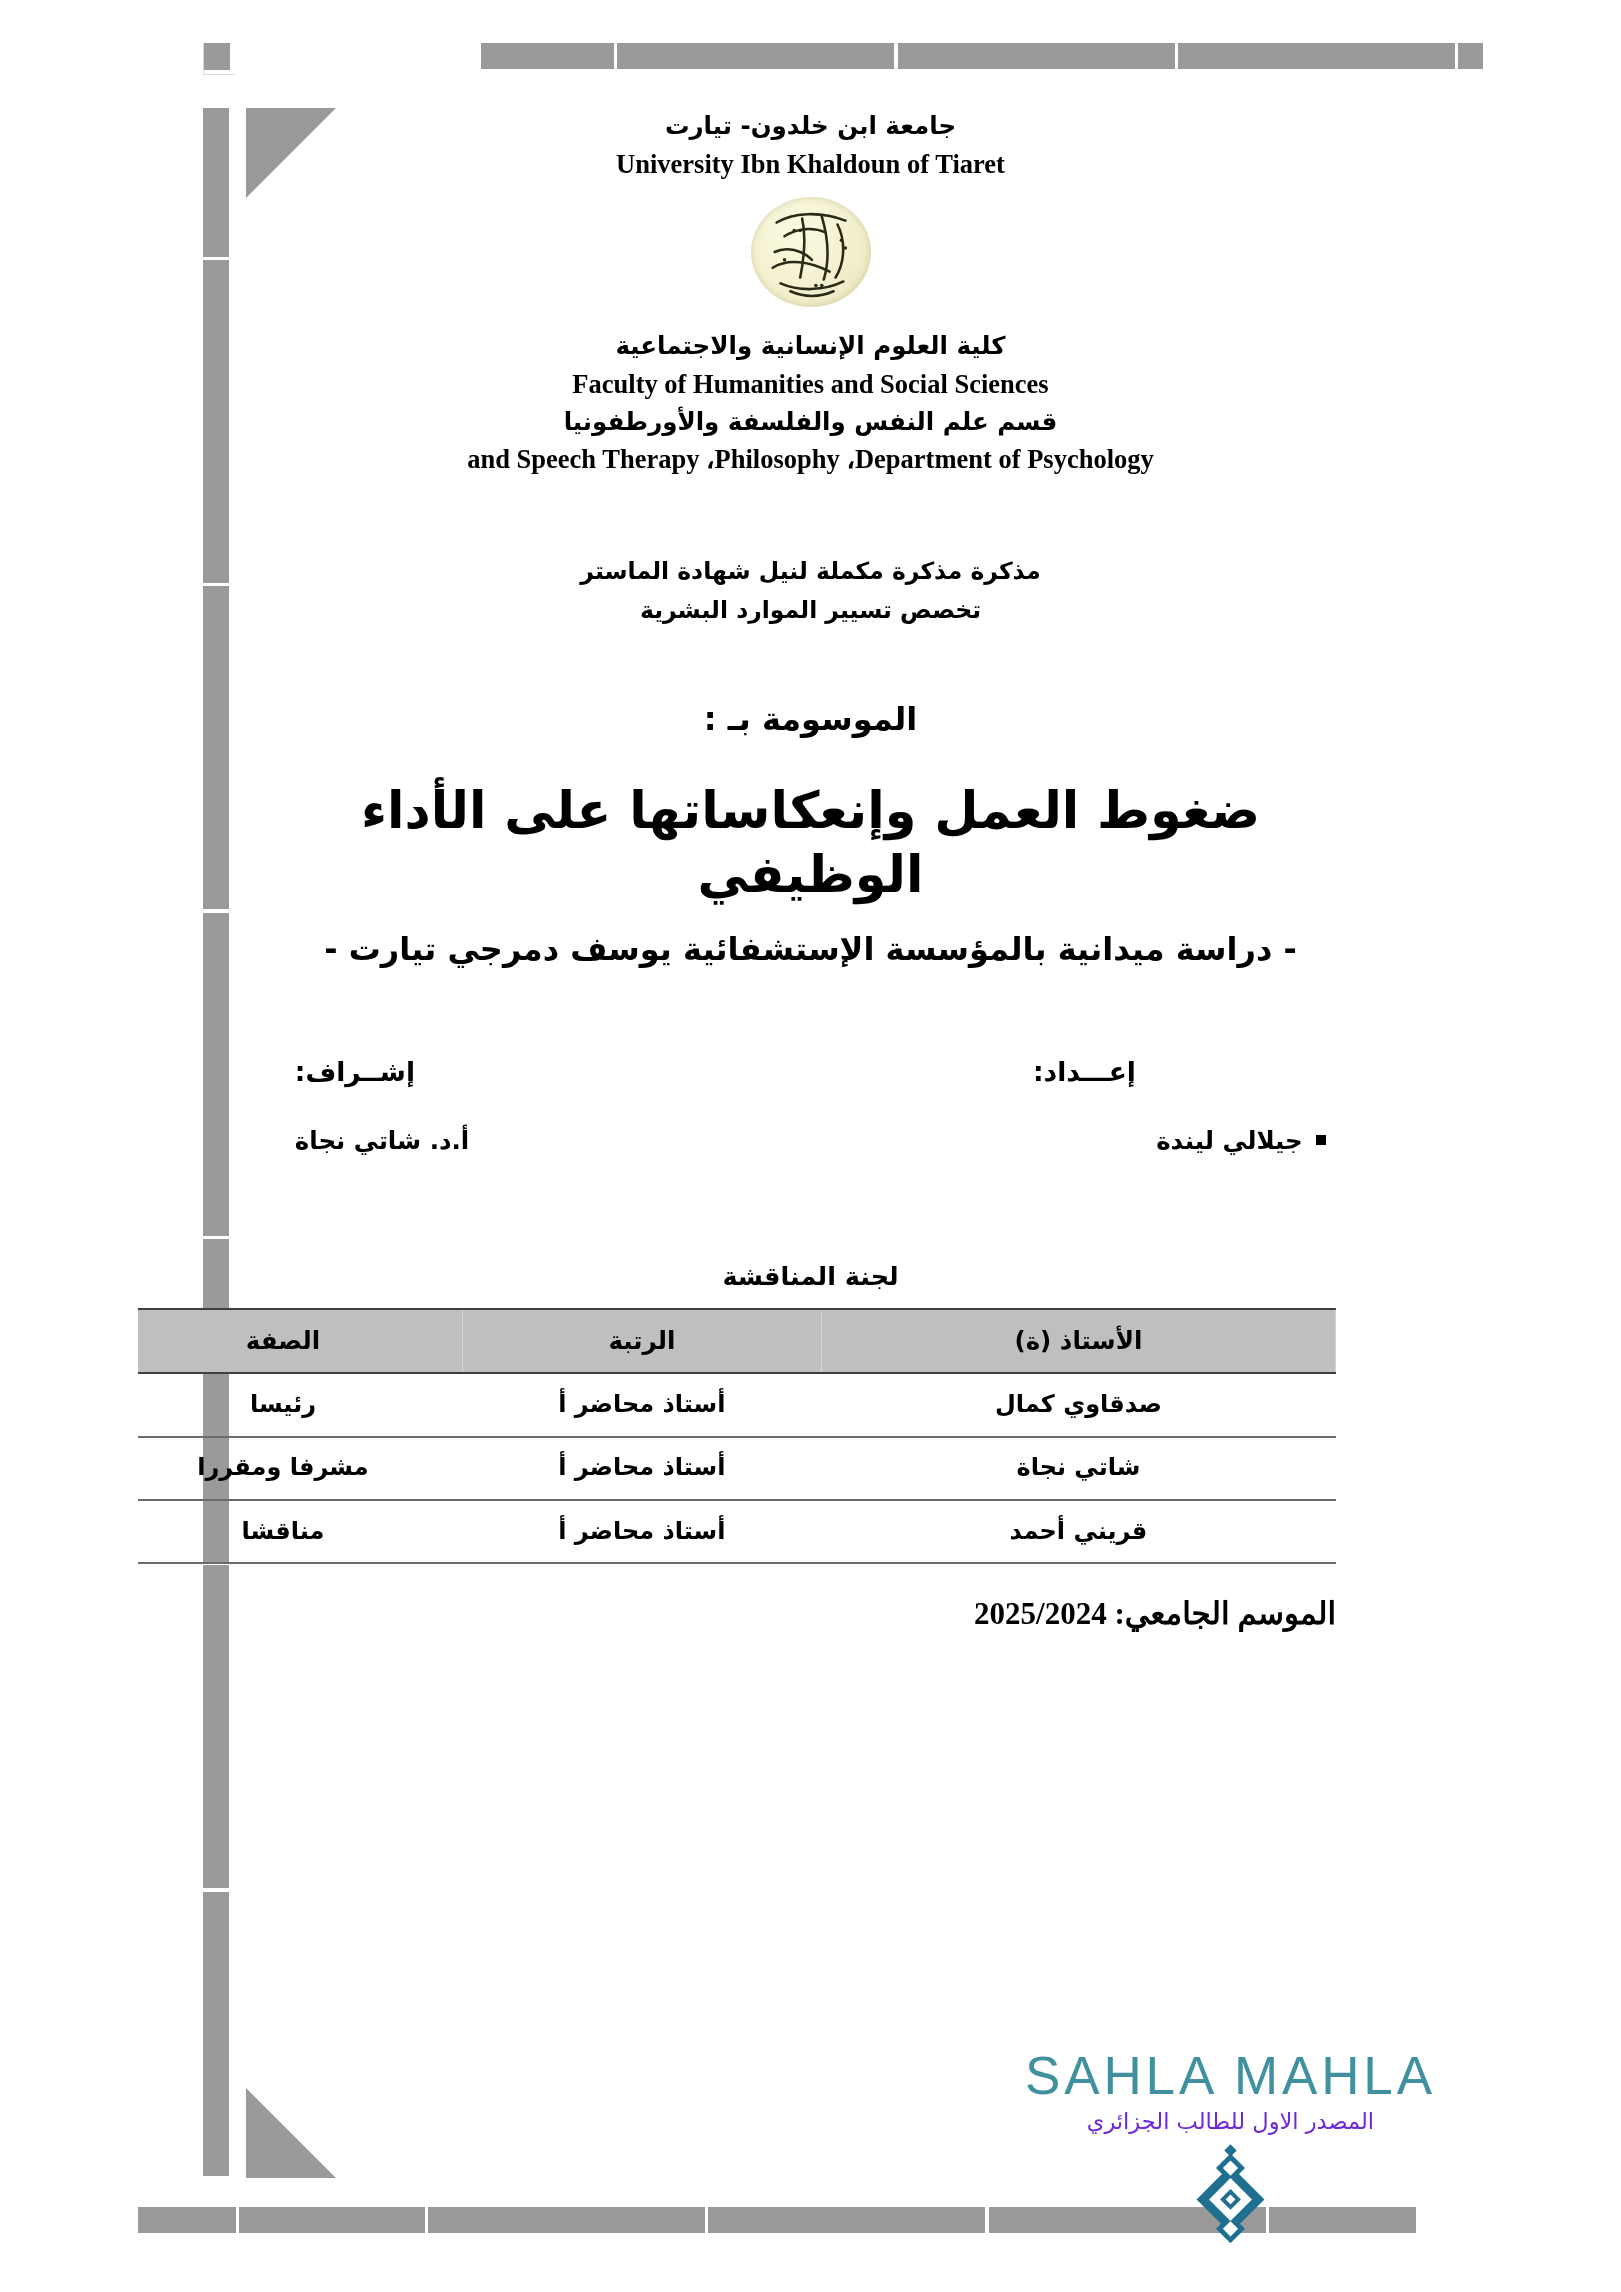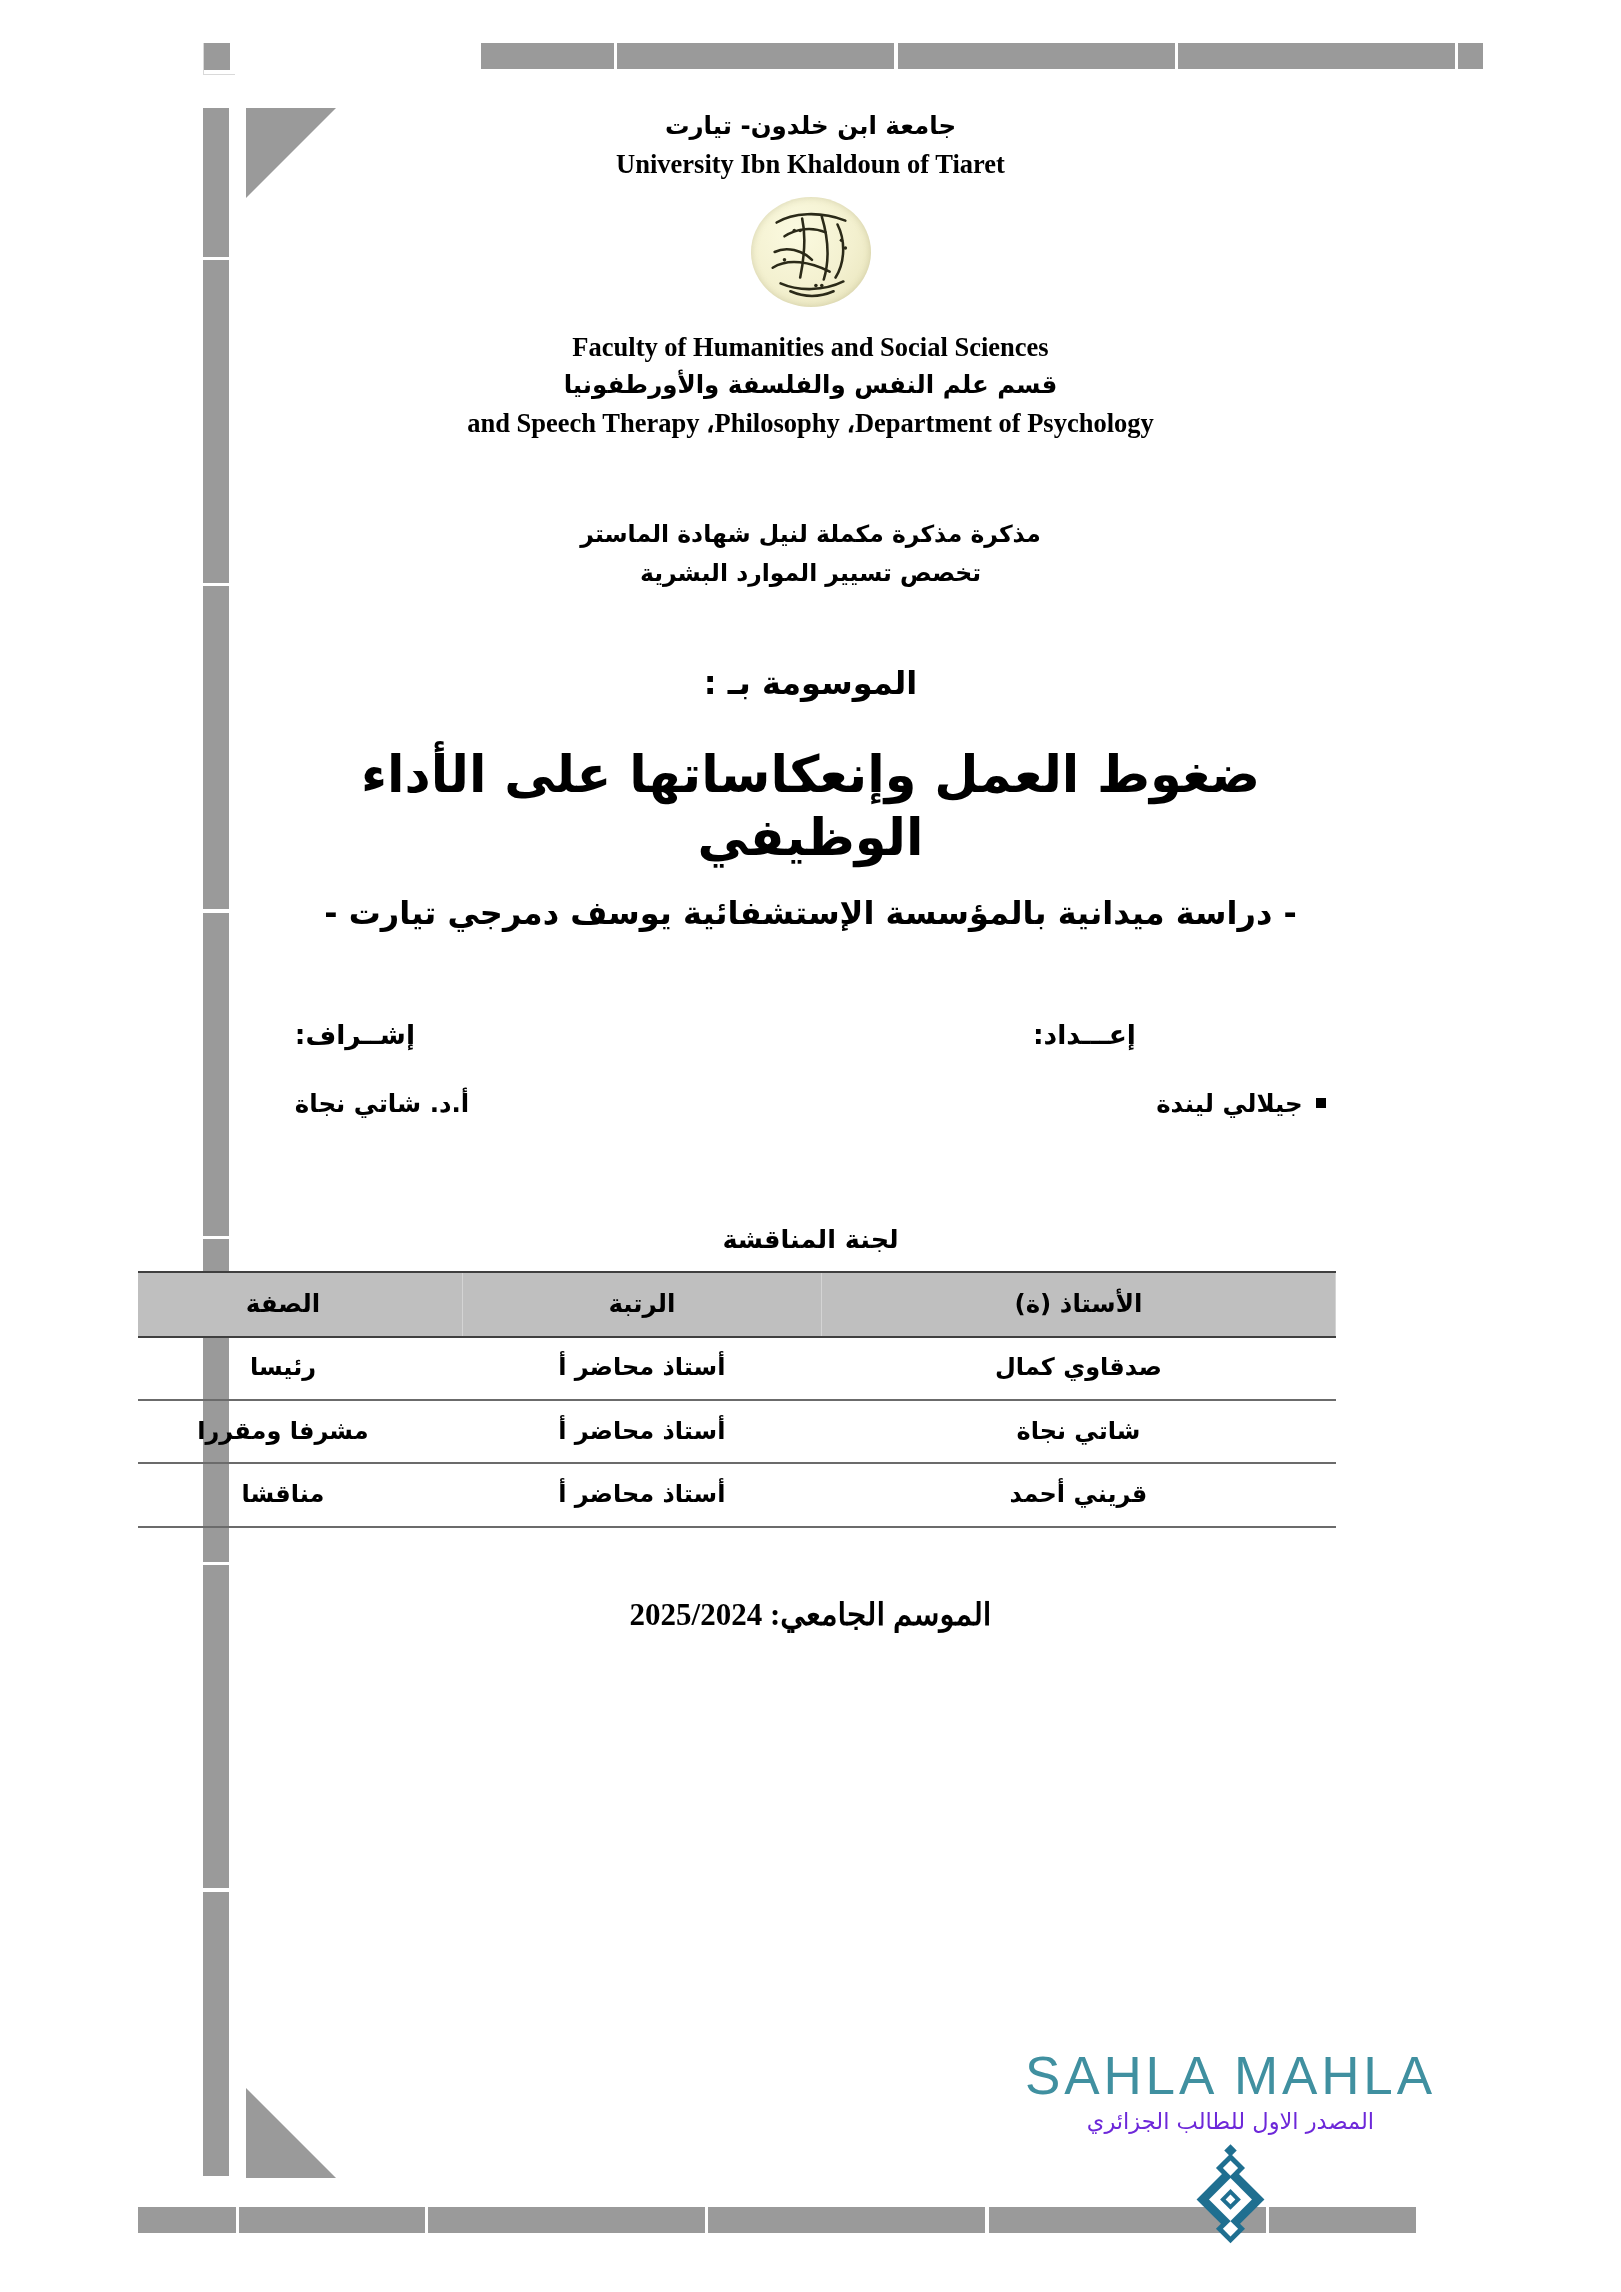--- a/index.html
+++ b/index.html
@@ -193,22 +193,23 @@
     padding: 15.7px 5.9px 17.6px 5.9px;
     border-bottom: 2px solid #6b6b6b;
     text-align: center;
   }
   table.jury tr:last-child td { border-bottom: 2px solid #6b6b6b; }
 
   .year {
     font-family: "Liberation Serif", "DejaVu Serif", serif;
     font-weight: bold;
     font-size: 31px;
-    margin-top: 68px;
-    direction: rtl;
+    margin-top: 31px;
+    direction: rtl;
+    text-align: right;
   }
 
   
   .watermark {
     position: absolute;
     right: 47px;
     bottom: 41px;
     display: flex;
     flex-direction: column;
     align-items: center;
@@ -305,20 +306,21 @@
             <circle cx="92" cy="44" r="1.8"></circle>
               <circle cx="96" cy="52" r="1.8"></circle>
             <circle cx="34" cy="64" r="1.8"></circle>
               <circle cx="66" cy="90" r="1.8"></circle>
             <circle cx="72" cy="90" r="1.8"></circle>
           </g>
         </svg>
       </div>
     </div>
 
+    <div class="ar-head">كلية العلوم الإنسانية والاجتماعية</div>
     <div class="en-head">Faculty of Humanities and Social Sciences</div>
     <div class="ar-head">قسم علم النفس والفلسفة والأورطفونيا</div>
     <div class="en-head">and Speech Therapy ،Philosophy ،Department of Psychology</div>
 
     <div class="block-gap-2"></div>
 
     <div class="thesis-type">مذكرة مذكرة مكملة لنيل شهادة الماستر</div>
     <div class="thesis-type">تخصص تسيير الموارد البشرية</div>
 
     <div class="marked-by">الموسومة بـ :</div>

